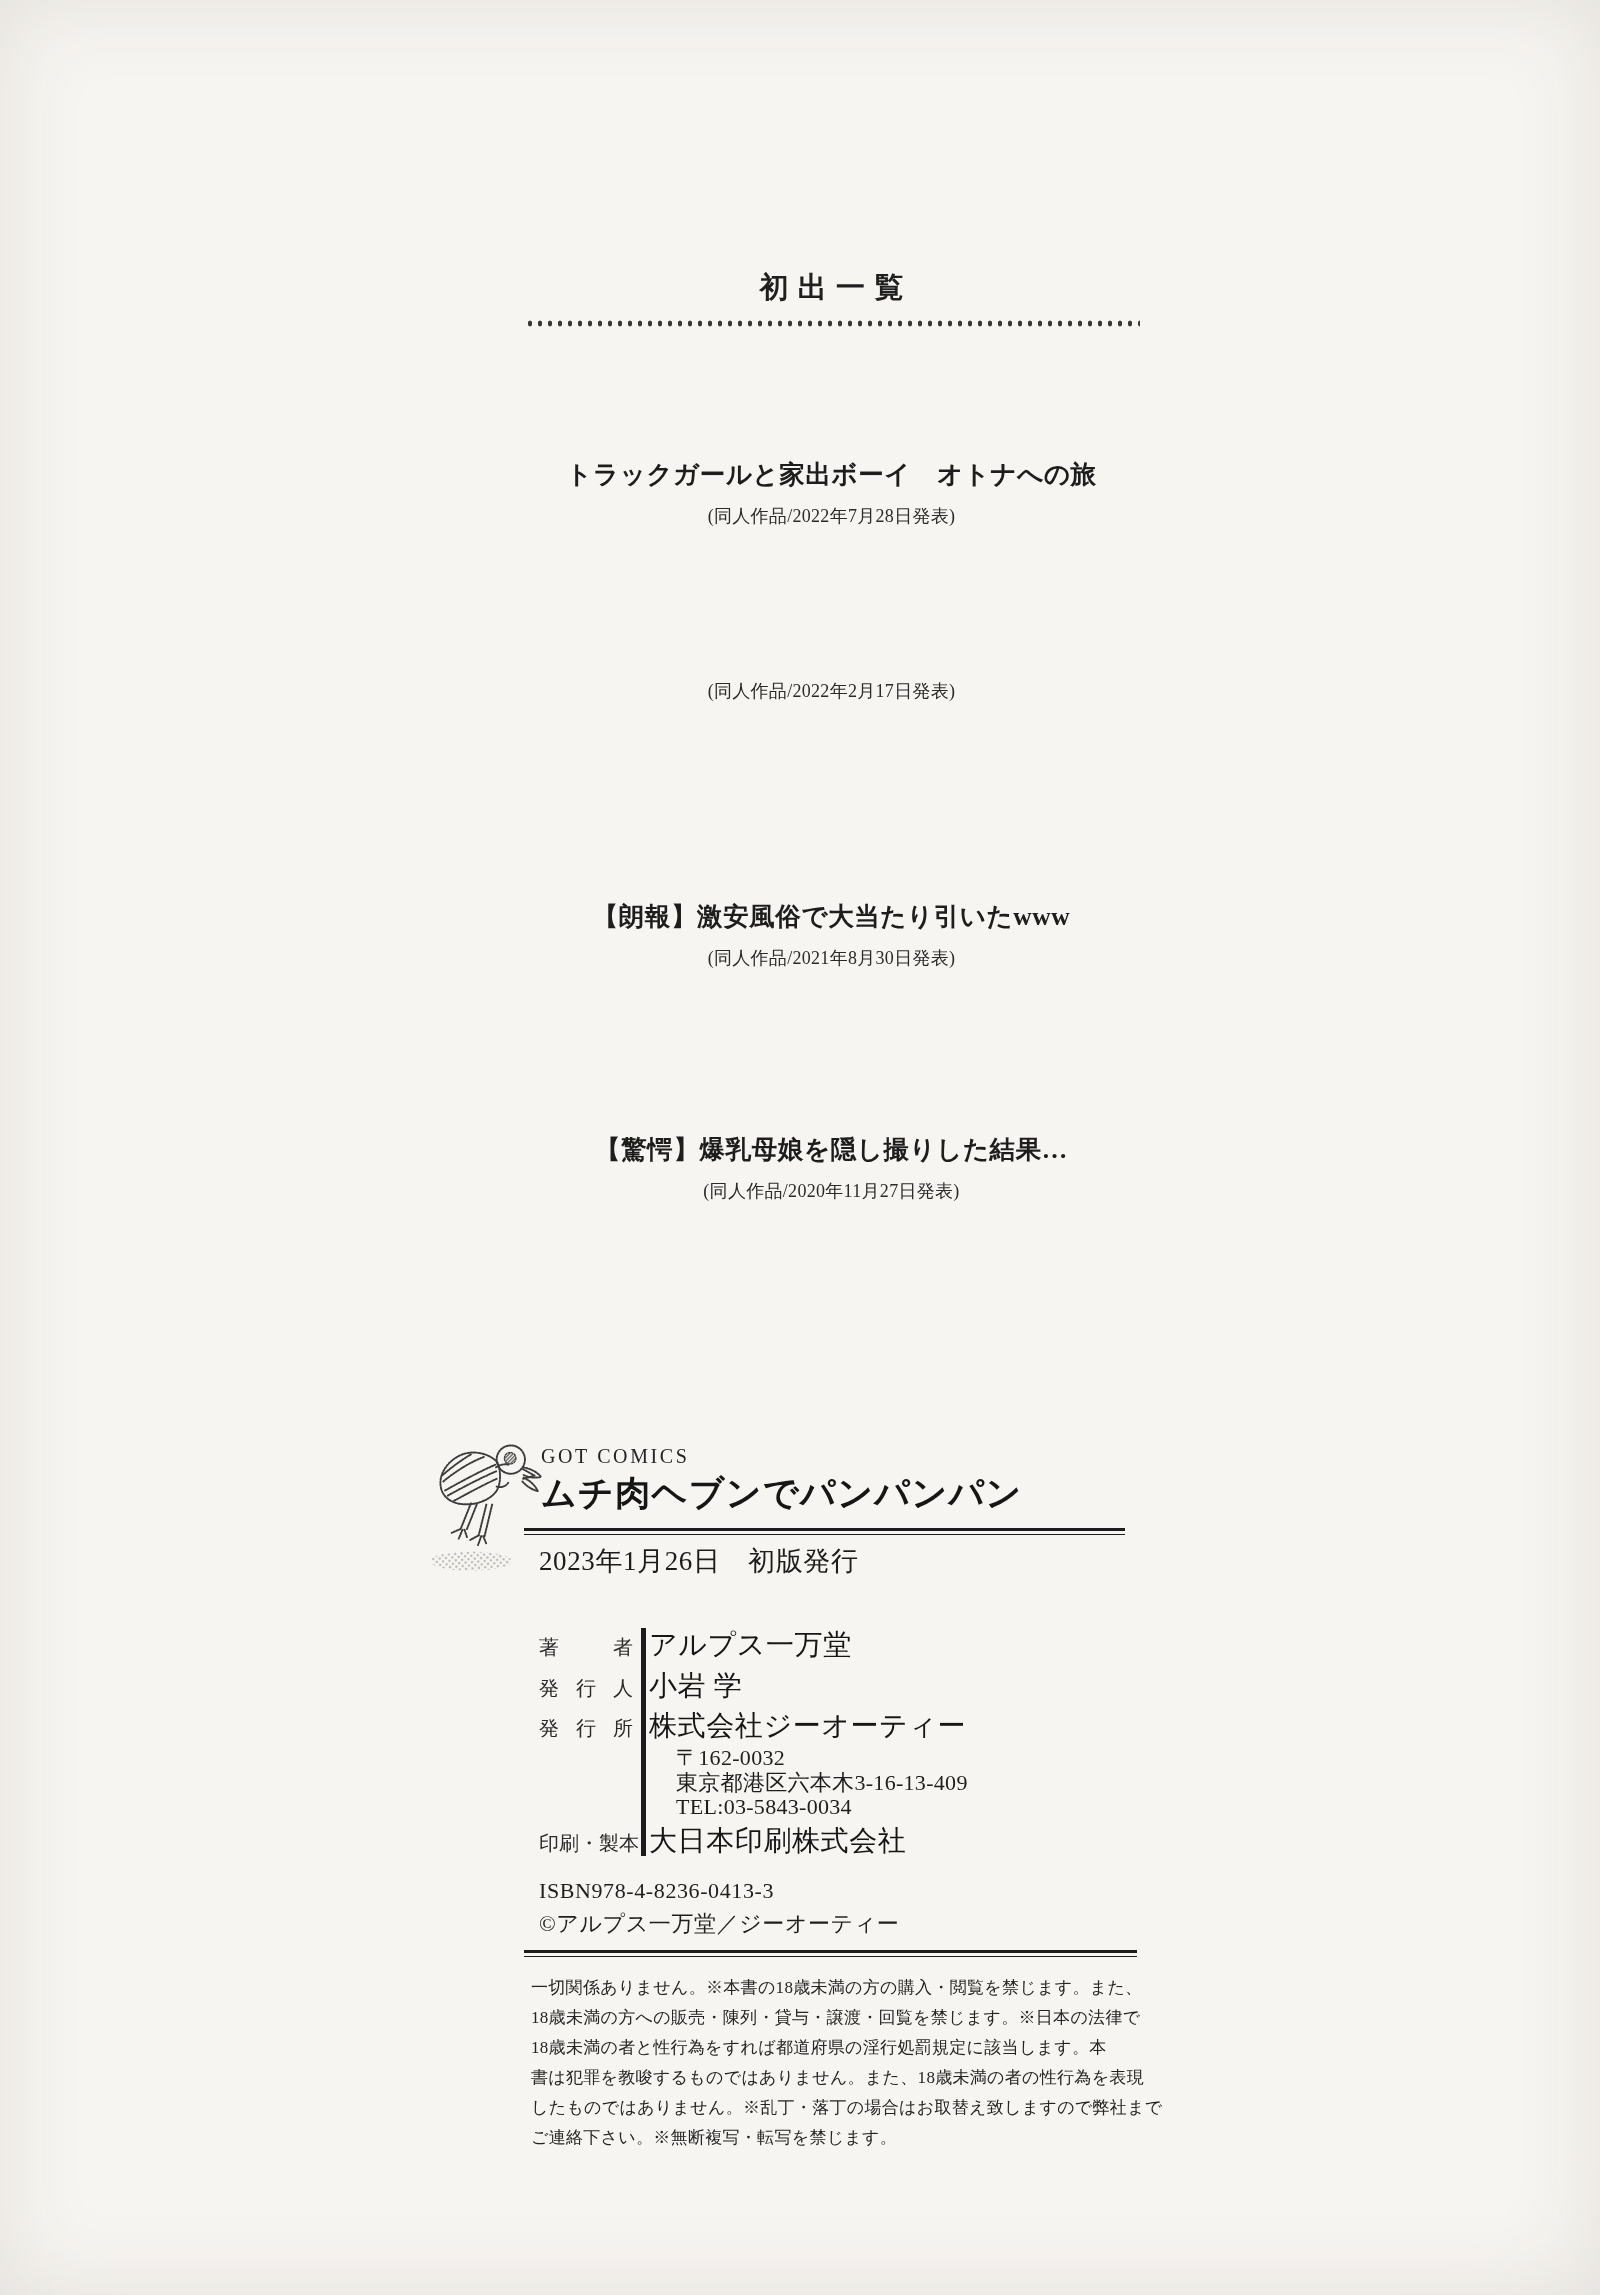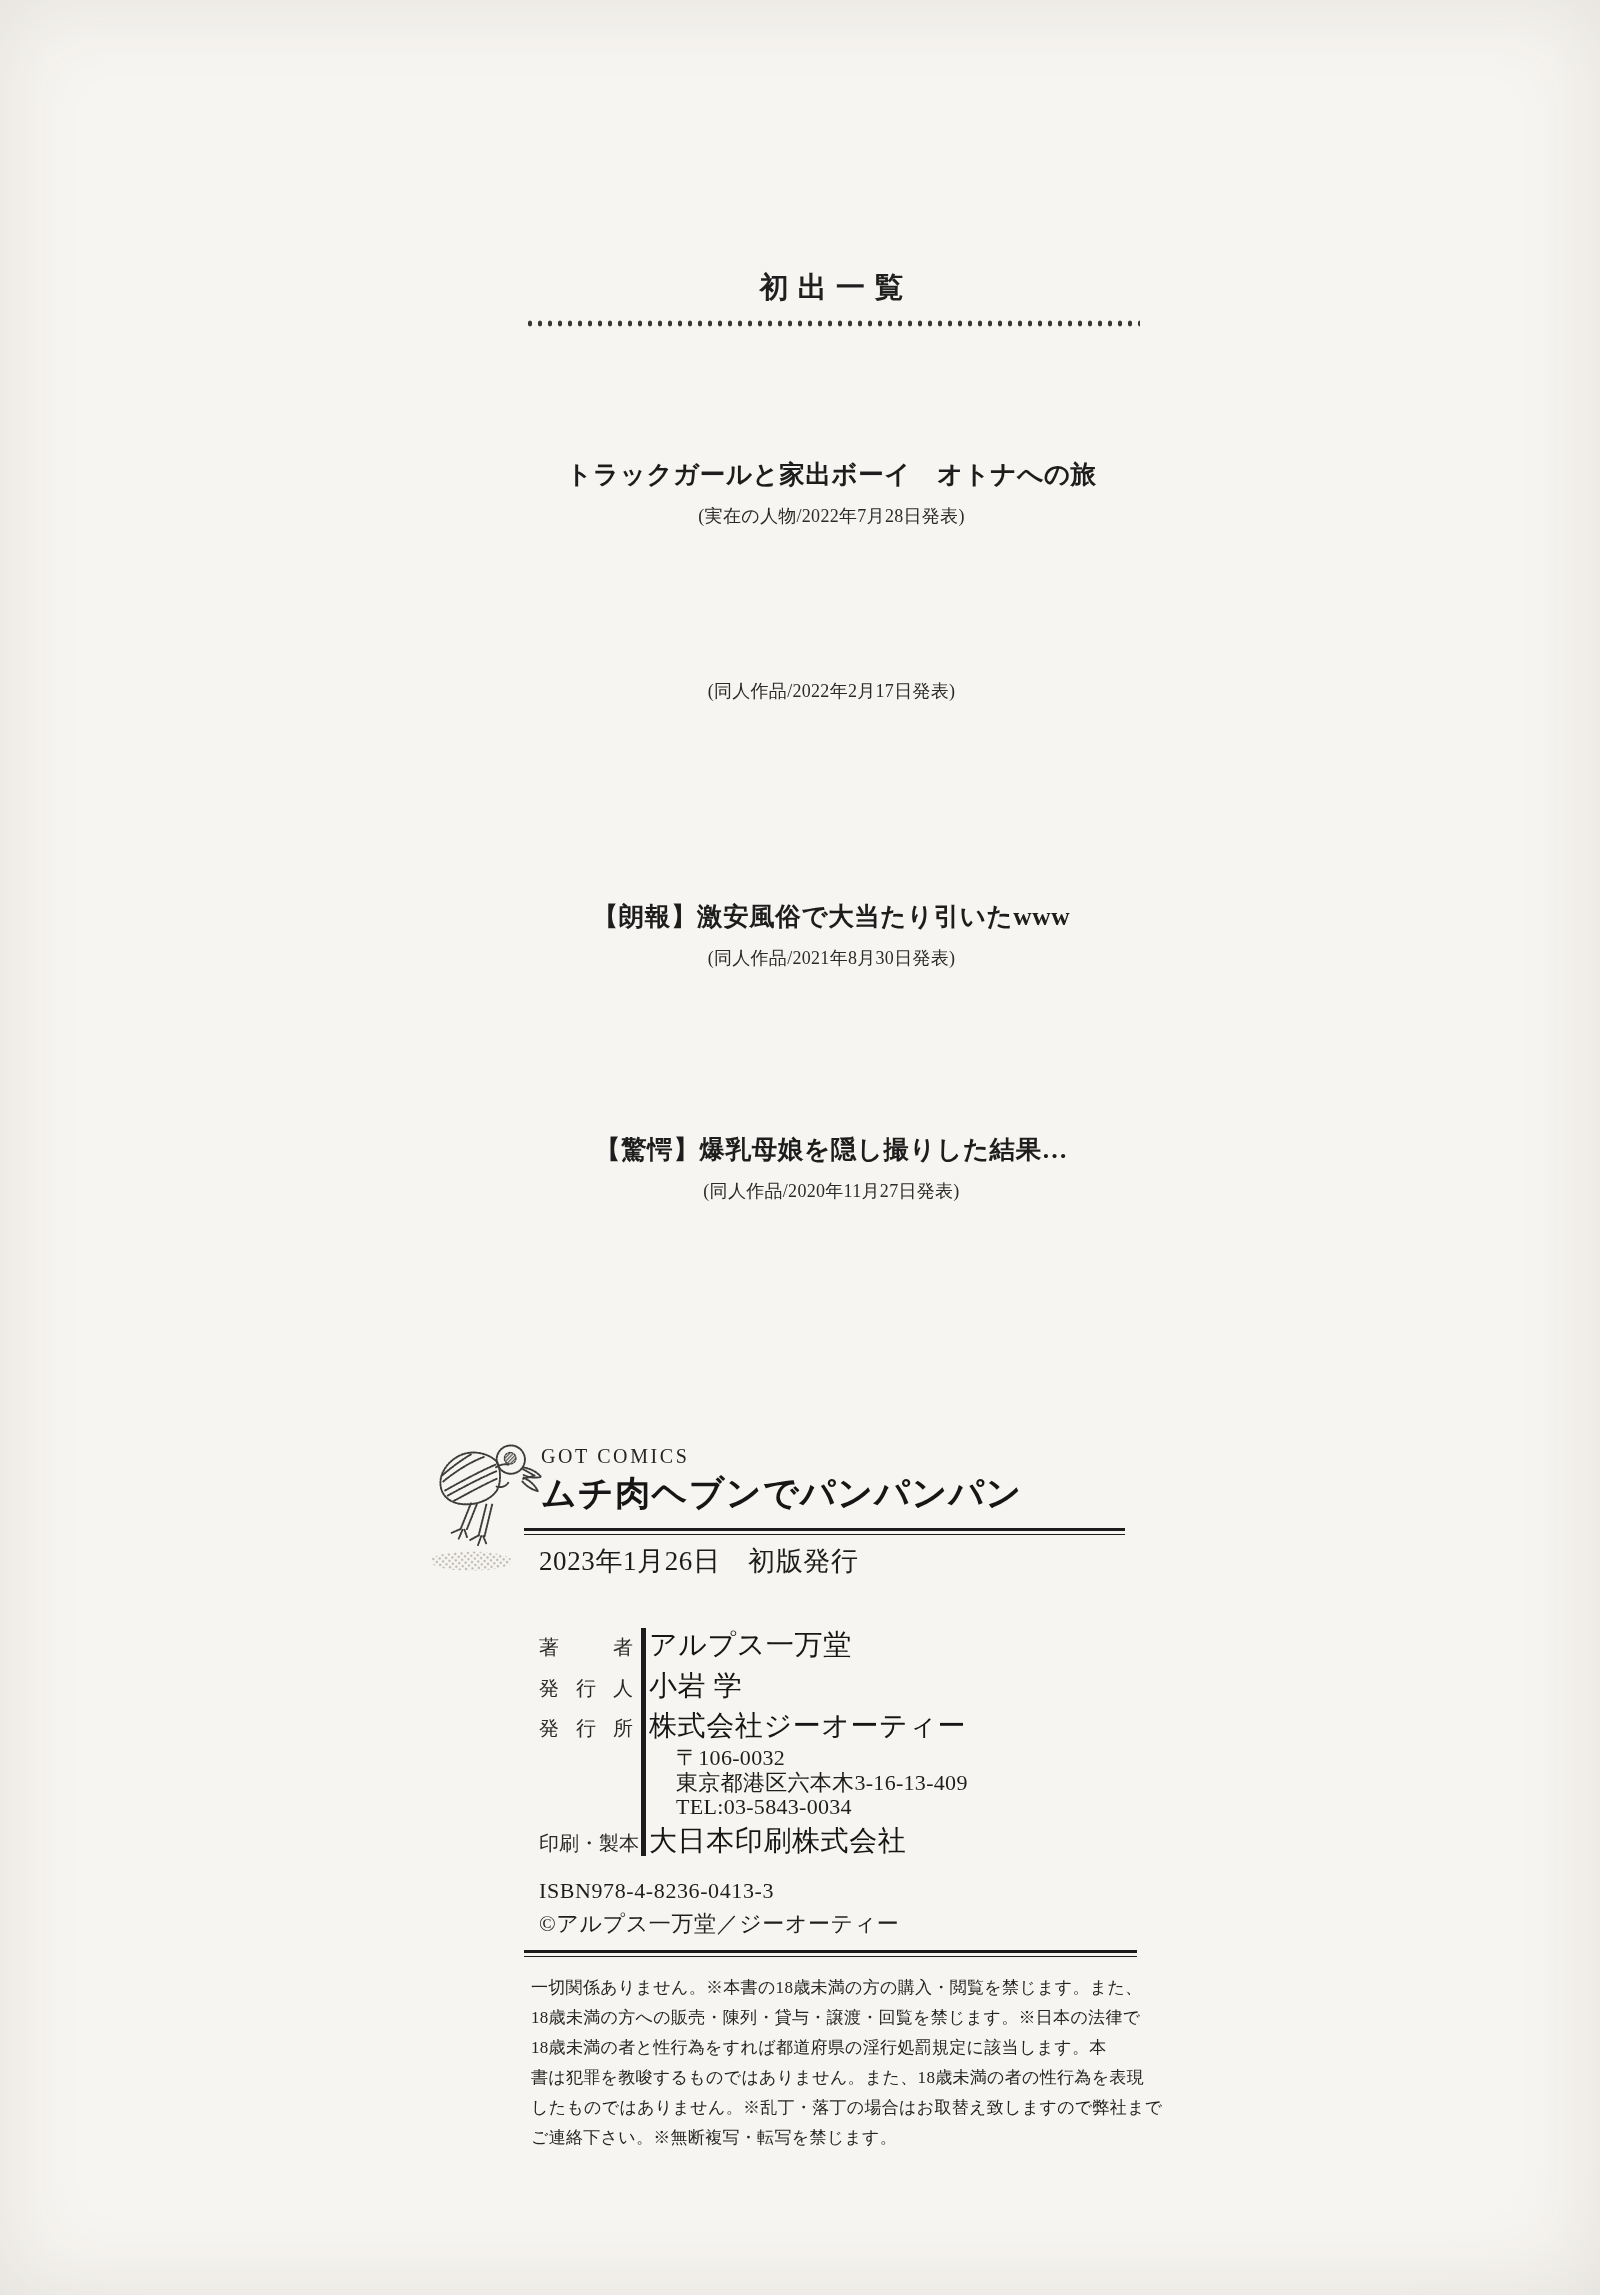--- a/index.html
+++ b/index.html
@@ -64,21 +64,21 @@
 </head>
 <body>
 
 <div class="page">
 
   <div class="abs fp-heading">初出一覧</div>
   <div class="abs fp-dots"></div>
 
   <div class="abs fp-entry" style="top:457px;">
     <div class="fp-title nowrap">トラックガールと家出ボーイ　オトナへの旅</div>
-    <div class="fp-note nowrap">(実在の人物/2022年7月28日発表)</div>
+    <div class="fp-note nowrap">(同人作品/2022年7月28日発表)</div>
   </div>
 
   <div class="abs fp-entry" style="top:667px;">
     <div class="fp-note nowrap">(同人作品/2022年2月17日発表)</div>
   </div>
 
   <div class="abs fp-entry" style="top:899px;">
     <div class="fp-title nowrap">【朗報】激安風俗で大当たり引いたwww</div>
     <div class="fp-note nowrap">(同人作品/2021年8月30日発表)</div>
   </div>
@@ -151,21 +151,21 @@
 
   <div class="abs crow" style="top:1707px;">
     <div class="clabel">
         <span>発</span>
         <span>行</span>
         <span>所</span>
       </div>
     <div class="cvalue nowrap">株式会社ジーオーティー</div>
   </div>
 
-  <div class="abs caddr nowrap" style="top:1743px;">〒106-0032</div>
+  <div class="abs caddr nowrap" style="top:1743px;">〒162-0032</div>
   <div class="abs caddr nowrap" style="top:1768px;">東京都港区六本木3-16-13-409</div>
   <div class="abs caddr nowrap" style="top:1794px;">TEL:03-5843-0034</div>
 
   <div class="abs crow" style="top:1822px;">
     <div class="clabel">
         <span>印</span>
         <span>刷</span>
         <span>・</span>
         <span>製</span>
         <span>本</span>

